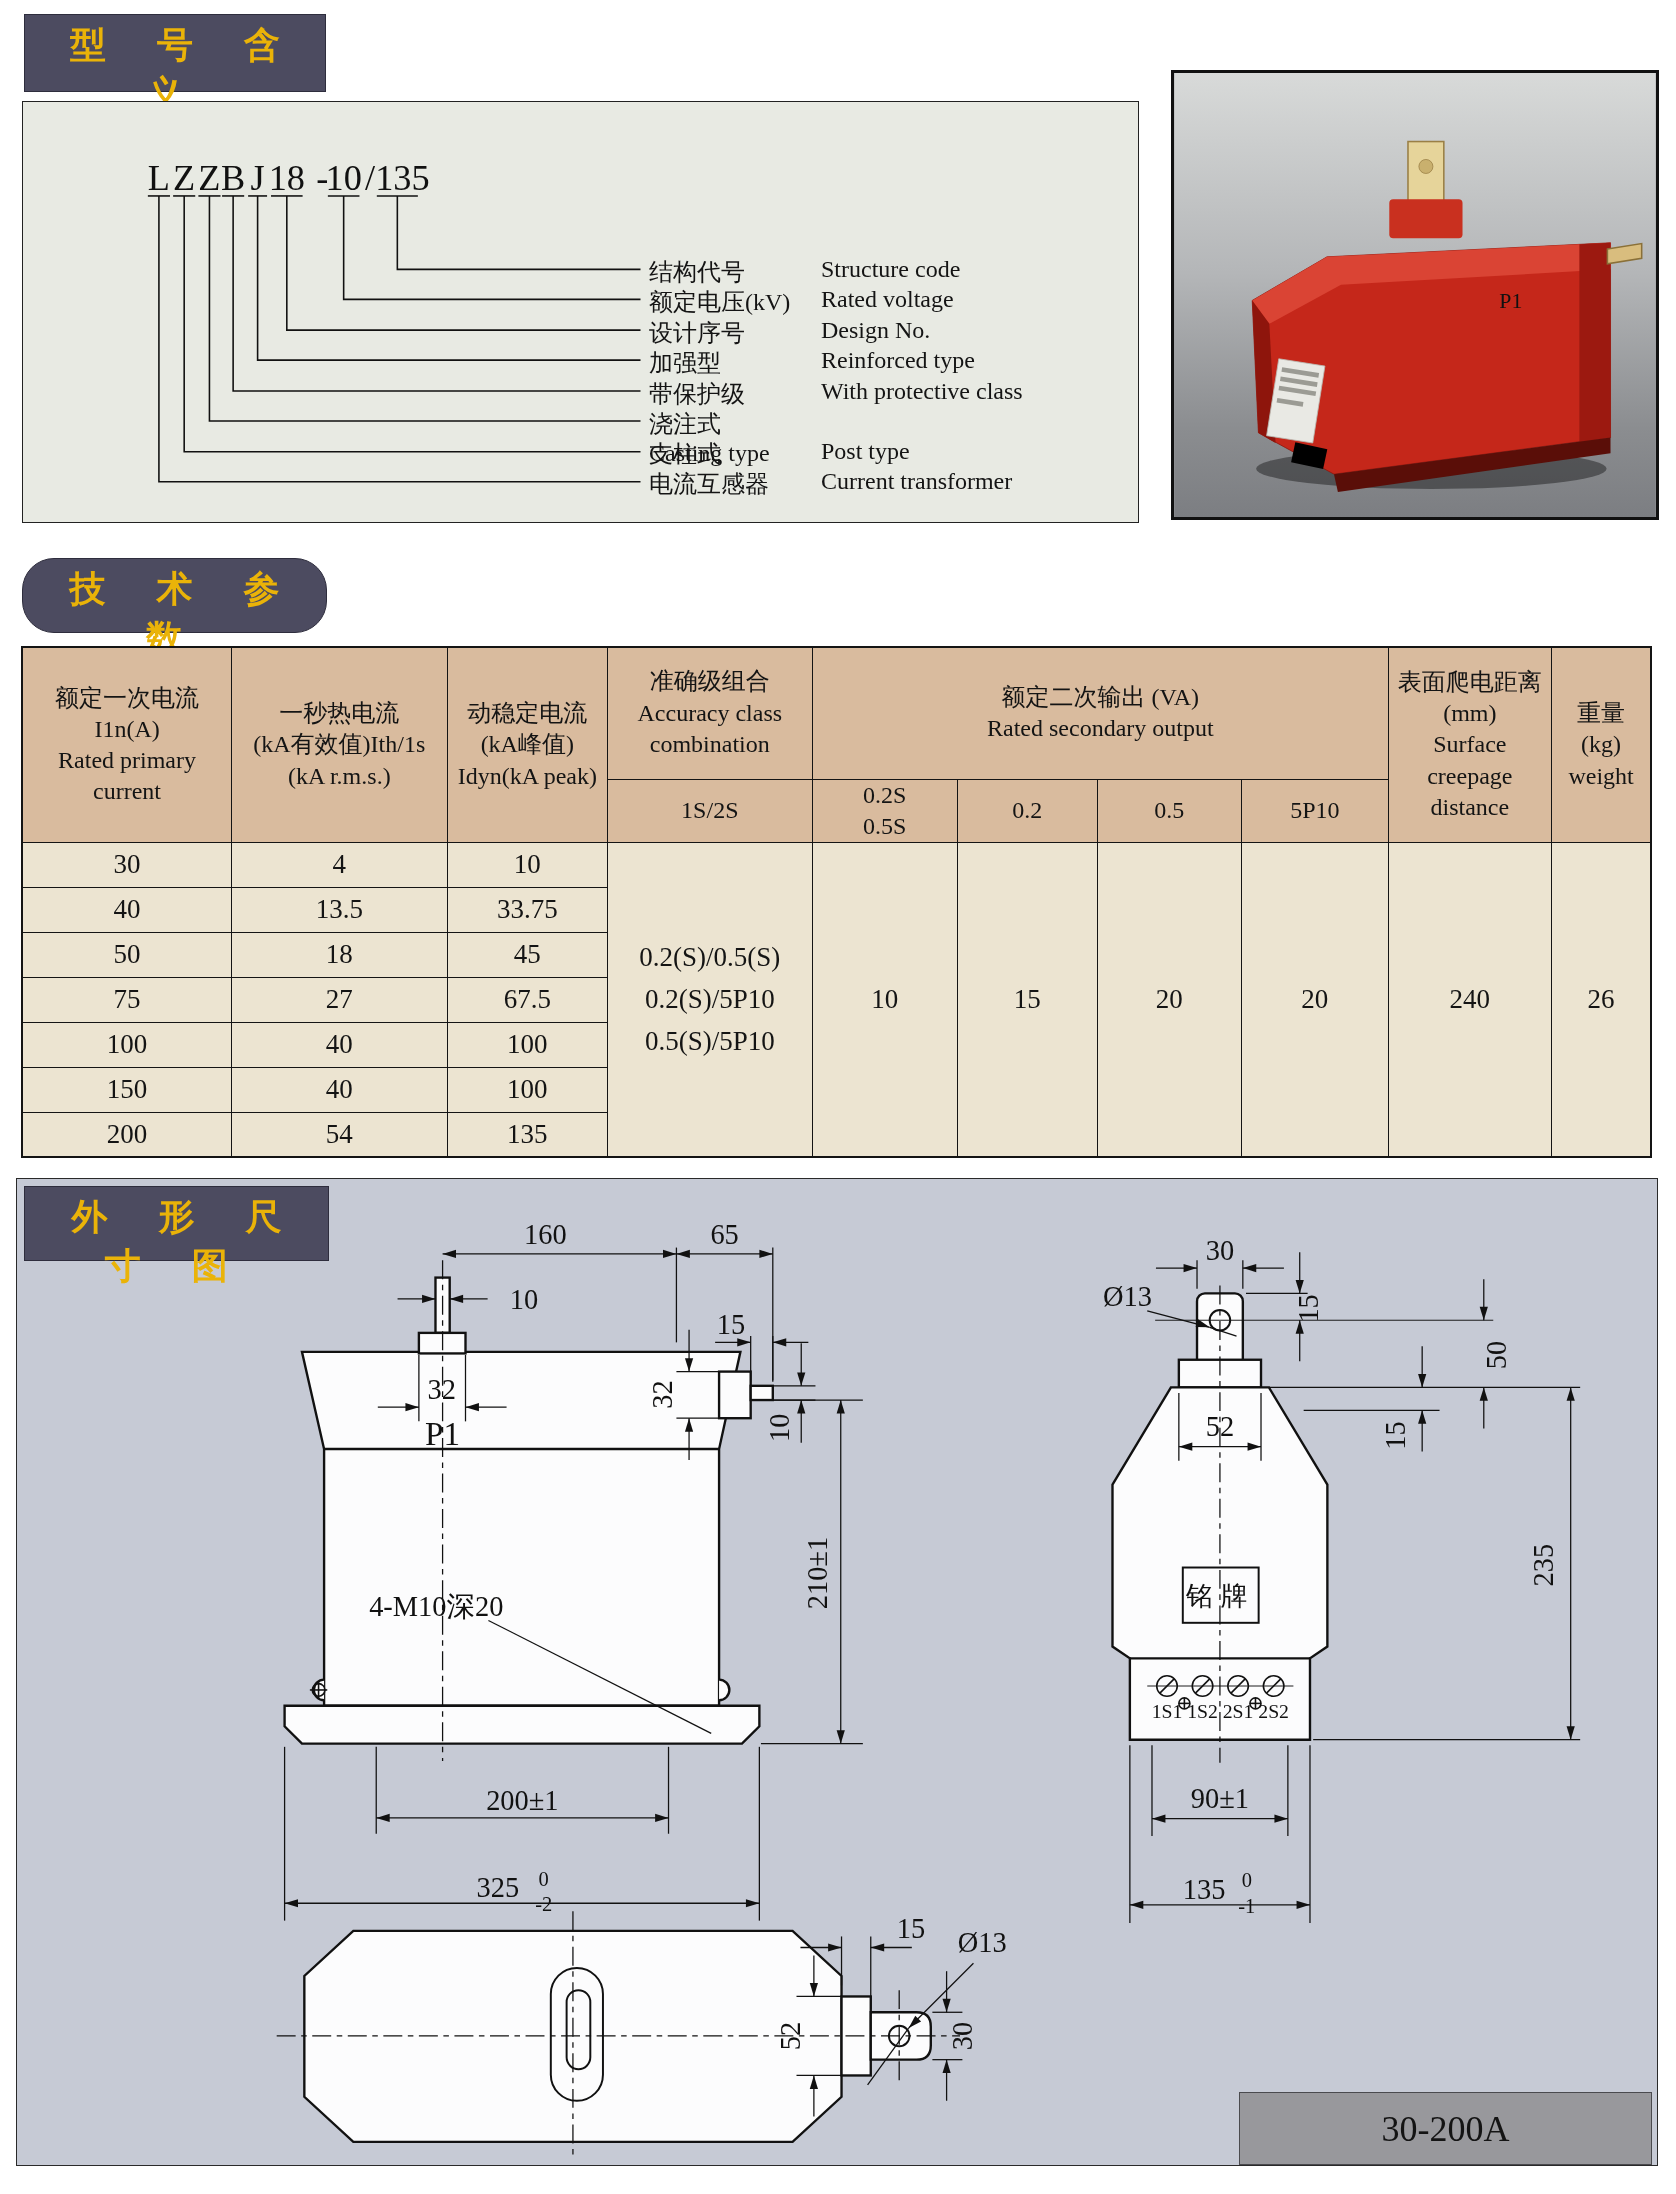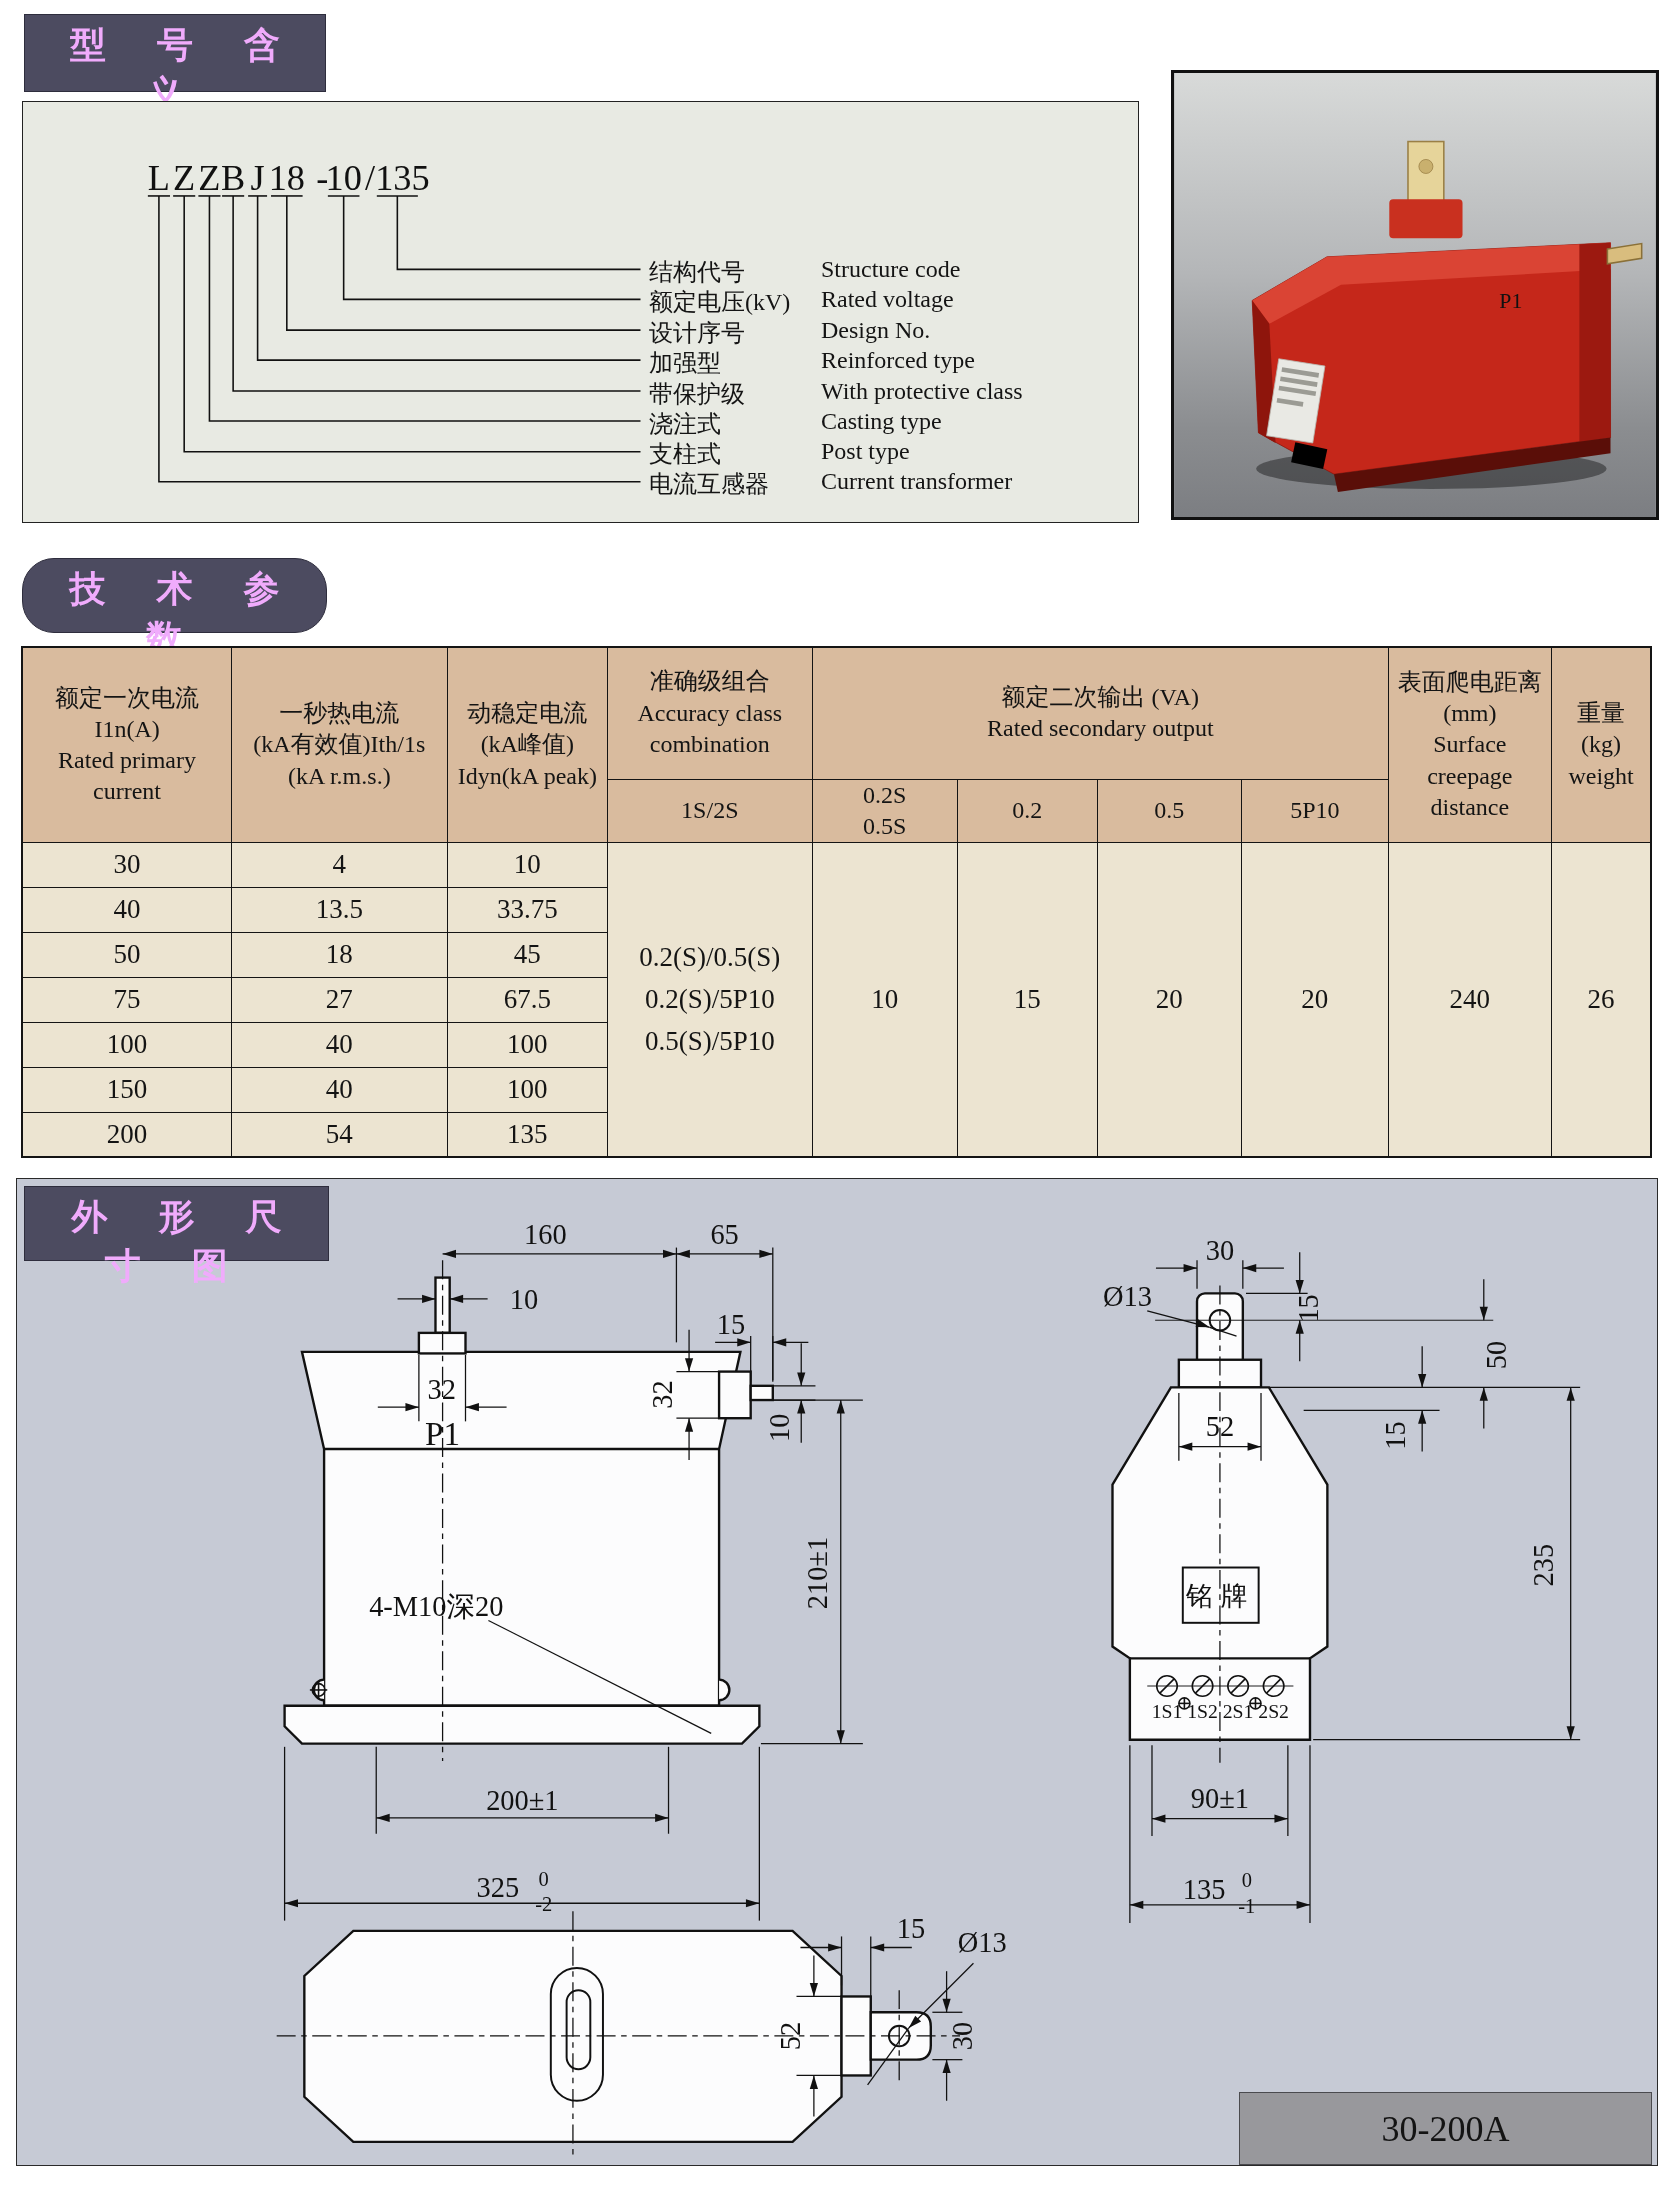--- a/index.html
+++ b/index.html
@@ -1,19 +1,19 @@
 <!DOCTYPE html>
 <html style="font-size:12.6px"><head>
 <meta charset="utf-8">
 <style>
   html,body{margin:0;padding:0;}
   body{width:1676px;height:2194px;position:relative;background:#ffffff;
        font-family:"Liberation Serif",serif;color:#141414;}
   .abs{position:absolute;}
-  .sec-header{background:#4c4b60;border:0.8px solid #2e2d3d;color:#f0abfc;
+  .sec-header{background:#4c4b60;border:0.8px solid #2e2d3d;color:#eab308;
               text-align:center;font-family:"Liberation Sans",sans-serif;}
   .sec-header .zh{font-size:36px;font-weight:bold;letter-spacing:20.5px;margin-top:6.3px;text-indent:20.5px;}
   .sec-header .en{font-size:23px;font-weight:bold;letter-spacing:2.4px;margin-top:1.6px;}
   .type-panel{background:#e8eae3;border:1.6px solid #222;}
   .legend-row{position:absolute;display:flex;font-size:24px;white-space:nowrap;}
   .legend-row .zh{width:172px;}
   .photo-panel{border:3.2px solid #111;background:#9b9da0;}
   .tech-table{border-collapse:collapse;table-layout:fixed;width:1631px;border:2.4px solid #141414;}
   .tech-table th,.tech-table td{border:1.6px solid #141414;text-align:center;vertical-align:middle;
       padding:0 3.2px;font-weight:normal;}
@@ -81,21 +81,21 @@
       <span>Design No.</span>
     </div>
   <div class="legend-row" style="left:626px;top:245px;">
       <span class="zh">加强型</span>
       <span>Reinforced type</span>
     </div>
   <div class="legend-row" style="left:626px;top:276px;">
       <span class="zh">带保护级</span>
       <span>With protective class</span>
     </div>
-  <div class="legend-row" style="left:626px;top:306px;">
+  <div class="legend-row" style="left:626px;top:306px;flex-direction:column;">
       <span class="zh">浇注式</span>
       <span>Casting type</span>
     </div>
   <div class="legend-row" style="left:626px;top:336px;font-family:Liberation Serif, serif;">
       <span class="zh">支柱式</span>
       <span>Post type</span>
     </div>
   <div class="legend-row" style="left:626px;top:366px;">
       <span class="zh">电流互感器</span>
       <span>Current transformer</span>

